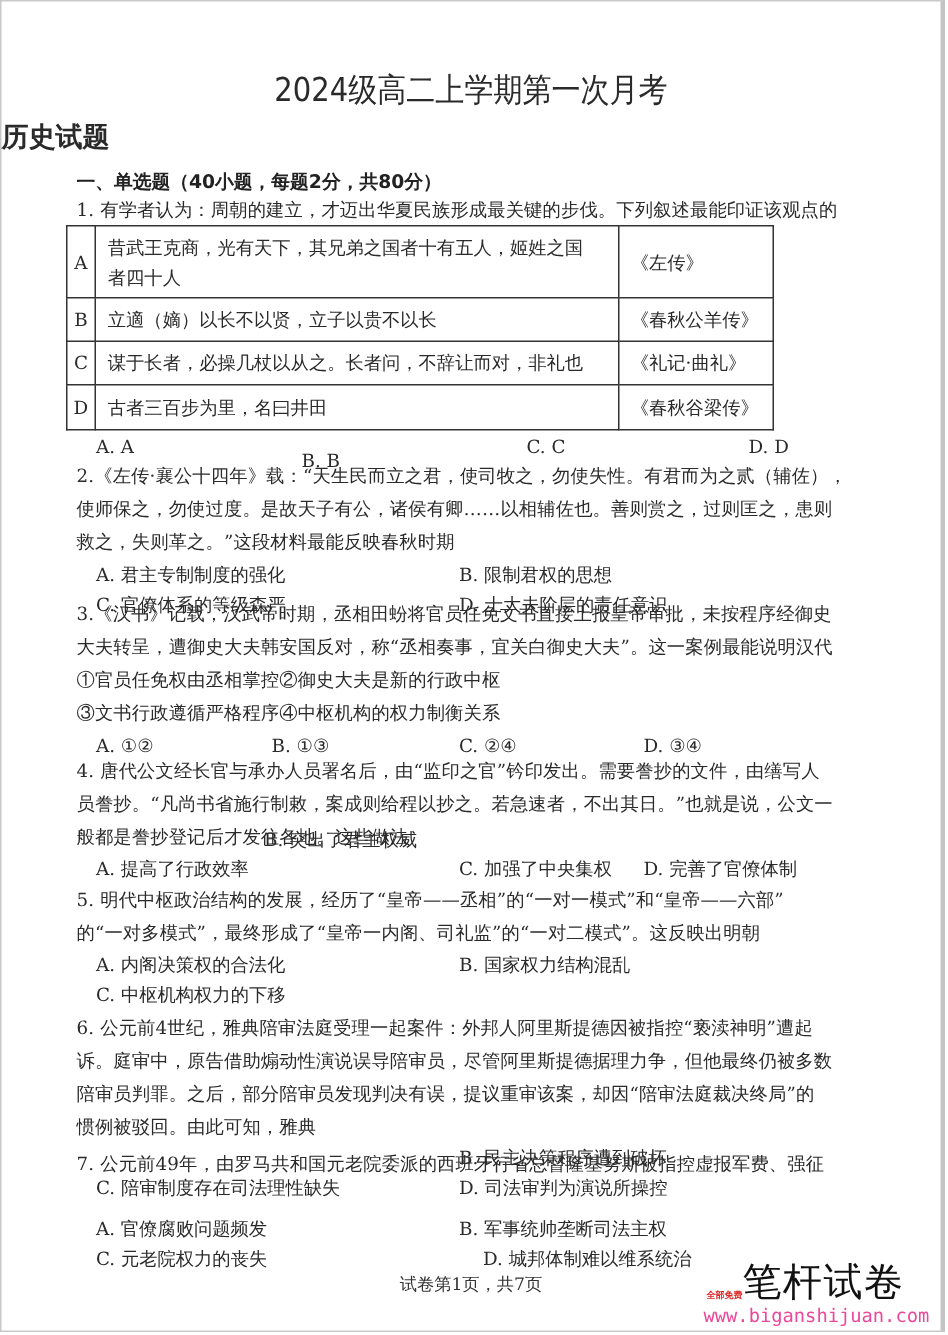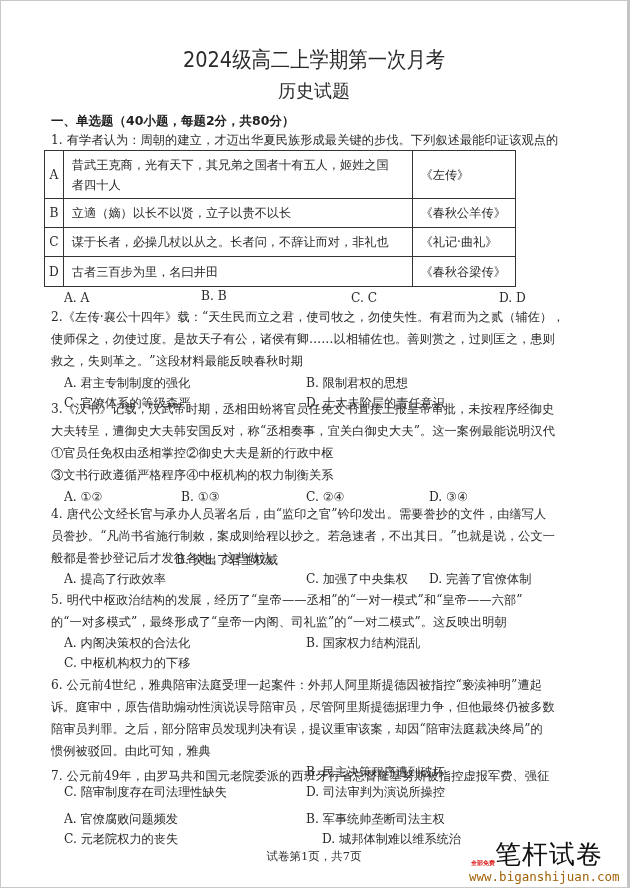--- a/index.html
+++ b/index.html
@@ -13,23 +13,23 @@
       border: 1px solid #c8c8c8; border-right: 3px solid #c4c4c4;
       box-sizing: border-box; background: #fff;
     }
     .title {
       position: absolute; left: 0; right: 0; top: 44px; text-align: center;
       font-family: "DejaVu Sans", "Liberation Sans", sans-serif;
       font-size: 22px; letter-spacing: 0px; color: #2a2a2a; font-weight: normal;
       transform: scaleX(0.88);
     }
     .subtitle {
-      position: absolute; left: 0; right: 0; top: 78px; text-align: center;
+      position: absolute; left: 0; right: 0; top: 78px; 
       font-family: "DejaVu Sans", "Liberation Sans", sans-serif;
-      font-size: 18px; color: #2a2a2a;
+      font-size: 18px; color: #2a2a2a; font-weight: bold;
     }
     .section {
       position: absolute; left: 50px; top: 112px;
       font-family: "DejaVu Sans", "Liberation Sans", sans-serif;
       font-size: 12.5px; font-weight: bold; color: #222;
     }
     .text {
       position: absolute; left: 50px; width: 530px;
       font-size: 12.2px; line-height: 22px; color: #2a2a2a; letter-spacing: 0.1px;
       white-space: nowrap;
@@ -57,21 +57,21 @@
       font-size: 26px; color: #111; letter-spacing: 1px;
     }
     .wm-small {
       position: absolute; left: 470px; top: 858px;
       font-family: "DejaVu Sans", "Liberation Sans", sans-serif;
       font-size: 6px; color: #d22; font-weight: bold;
     }
     .wm-url {
       position: absolute; left: 468px; top: 868px;
       font-family: "DejaVu Sans Mono", "Liberation Mono", monospace;
-      font-size: 12.5px; color: #a16207;
+      font-size: 12.5px; color: #ec4899;
     }
   </style>
 </head>
 <body>
 
 <div class="page">
 
   <div class="title">2024级高二上学期第一次月考</div>
   <div class="subtitle">历史试题</div>
 
@@ -99,21 +99,21 @@
       <td class="source">《礼记·曲礼》</td>
     </tr>
     <tr style="height:30px;">
       <td class="letter">D</td>
       <td class="content">古者三百步为里，名曰井田</td>
       <td class="source">《春秋谷梁传》</td>
     </tr>
   </tbody>
     </table>
   <div class="opt" style="left:63px; top:287px;">A. A</div>
-  <div class="opt" style="left:200px; top:285px;text-align:right;">B. B</div>
+  <div class="opt" style="left:200px; top:296px;text-align:right;">B. B</div>
   <div class="opt" style="left:350px; top:287px;">C. C</div>
   <div class="opt" style="left:498px; top:287px;">D. D</div>
 
   <div class="text" style="top:305px;">2.《左传·襄公十四年》载：“天生民而立之君，使司牧之，勿使失性。有君而为之贰（辅佐），</div>
   <div class="text" style="top:327px;">使师保之，勿使过度。是故天子有公，诸侯有卿……以相辅佐也。善则赏之，过则匡之，患则</div>
   <div class="text" style="top:349px;">救之，失则革之。”这段材料最能反映春秋时期</div>
   <div class="opt" style="left:63px; top:372px;">A. 君主专制制度的强化</div>
   <div class="opt" style="left:305px; top:372px;">B. 限制君权的思想</div>
   <div class="opt" style="left:63px; top:392px;">C. 官僚体系的等级森严</div>
   <div class="opt" style="left:305px; top:392px;">D. 士大夫阶层的责任意识</div>

